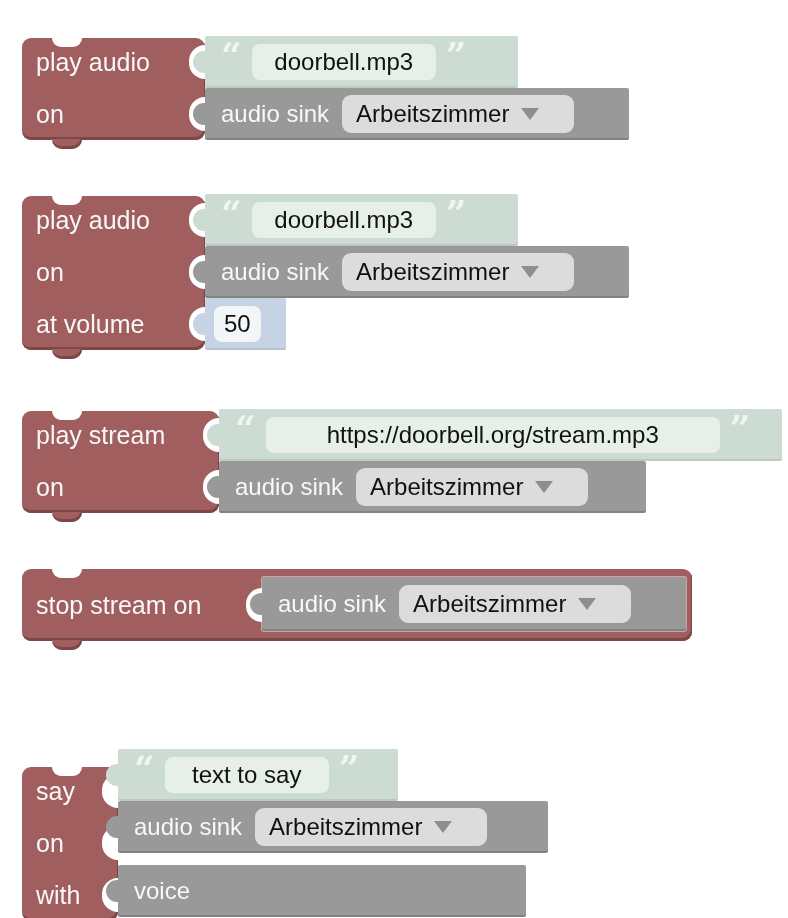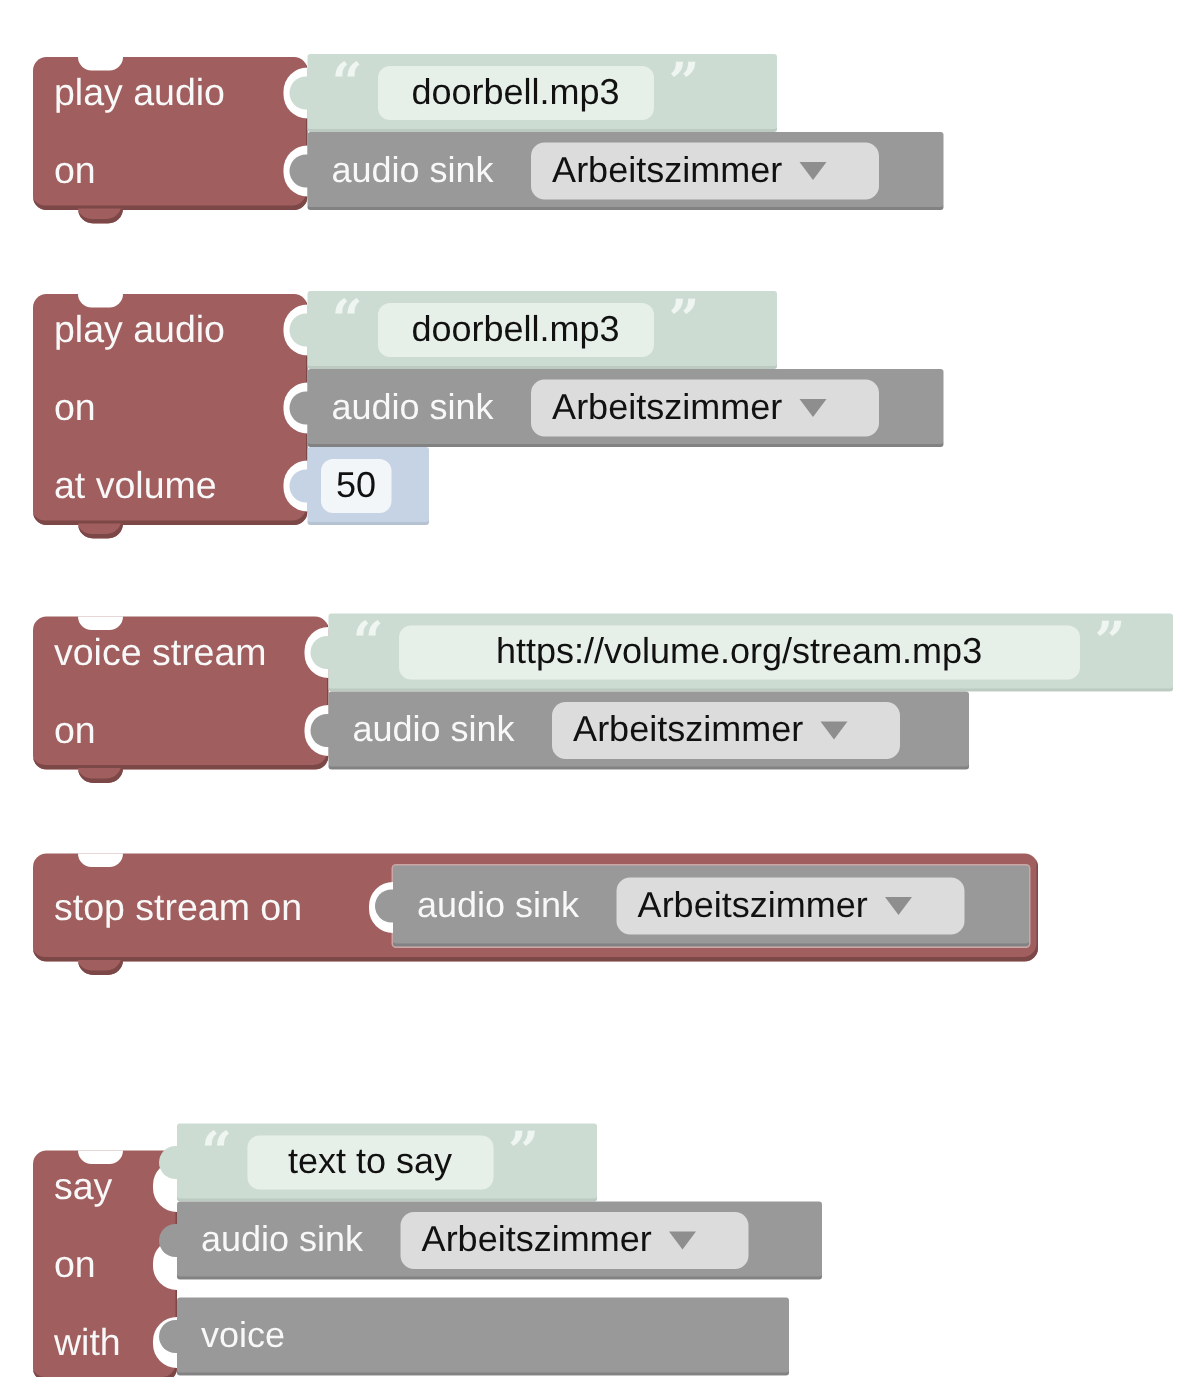--- a/index.html
+++ b/index.html
@@ -14,21 +14,21 @@
   .ntch{position:absolute;left:30px;top:0;width:30px;height:9px;background:var(--canvas,#fff);
         border-radius:0 0 11px 11px;}
   .btab{position:absolute;left:30px;bottom:-9px;width:30px;height:10px;background:var(--red,#a05e5e);
         border-radius:0 0 10px 10px;box-shadow:inset -1px -3px 0 var(--red-dark,#7c4747);}
   .socket{position:absolute;width:16px;height:34px;background:var(--canvas,#fff);
           border-radius:17px 0 0 17px;}
   
   .blk{position:absolute;display:flex;align-items:center;border-radius:2px;}
   .green{background:var(--green,#ccdcd3);padding-left:16px;gap:10px;
          box-shadow:inset 0 -2px 0 rgba(0,0,0,.08);}
-  .gray{background:var(--gray,#999);padding-left:16px;gap:25px;
+  .gray{background:var(--gray,#999);padding-left:16px;gap:13px;
         box-shadow:inset 0 -2px 0 rgba(0,0,0,.15);}
   .num{background:var(--blue,#c5d3e4);padding-left:9px;
        box-shadow:inset 0 -2px 0 rgba(0,0,0,.08);}
   .embed{box-shadow:0 0 0 1px rgba(255,255,255,.45), inset 0 -2px 0 rgba(0,0,0,.15);}
   .tab{position:absolute;left:-12px;top:50%;transform:translateY(-50%);width:13px;height:22px;
        border-radius:11px 0 0 11px;background:inherit;}
   .q{font-family:"DejaVu Serif","Liberation Serif",serif;font-weight:bold;font-size:36px;
      line-height:1;color:var(--quote,#eff5f1);transform:translateY(-7px);}
   .sfield{background:var(--green-field,#e7efe9);border-radius:8px;padding:4px 12px;
           font-size:24px;color:var(--text,#111);white-space:nowrap;text-align:center;}
@@ -99,30 +99,30 @@
     </div>
     <div class="blk num" style="left:183px;top:104px;width:72px;height:52px">
       <i class="tab"></i>
       <span class="nfield">50</span>
     </div>
   </div>
 
   <div class="grp" style="left:22px;top:385px;width:760px;height:120px">
     <div class="red" style="left:0;top:2px;width:197px;height:102px">
       <i class="ntch"></i>
-      <div class="rlabel" style="top:-2px">voice stream</div>
+      <div class="rlabel" style="top:-2px">play stream</div>
       <div class="rlabel" style="top:50px">on</div>
       <i class="socket" style="right:0;top:7px"></i>
       <i class="socket" style="right:0;top:59px"></i>
       <i class="btab"></i>
     </div>
     <div class="blk green" style="left:197px;top:0;width:547px;height:52px">
       <i class="tab"></i>
       <span class="q">“</span>
-      <span class="sfield" style="min-width:430px">https://volume.org/stream.mp3</span>
+      <span class="sfield" style="min-width:430px">https://doorbell.org/stream.mp3</span>
       <span class="q">”</span>
     </div>
     <div class="blk gray" style="left:197px;top:52px;width:411px;height:52px">
       <i class="tab"></i>
       <span class="glabel">audio sink</span>
       <span class="dd" style="min-width:204px">
         <span class="ddv">Arbeitszimmer</span>
         <i class="arr"></i>
       </span>
     </div>

